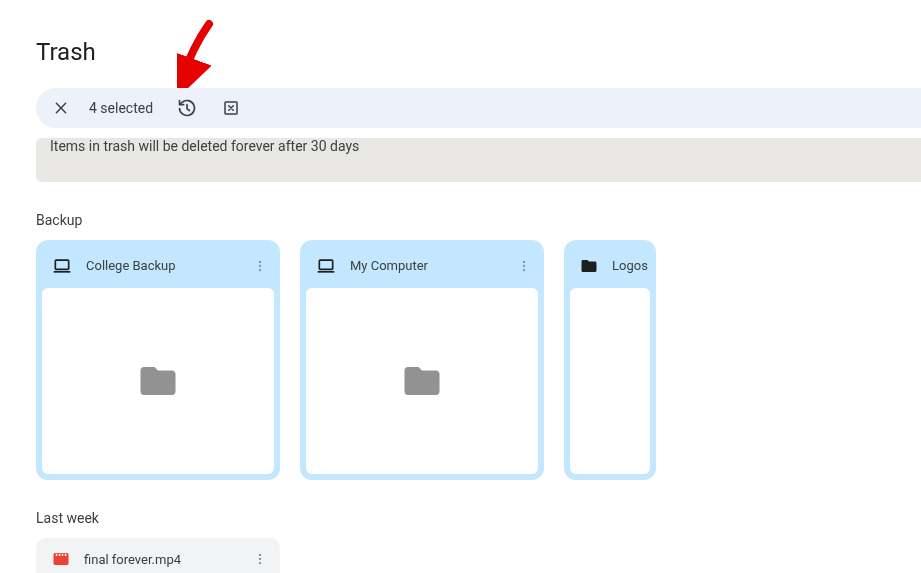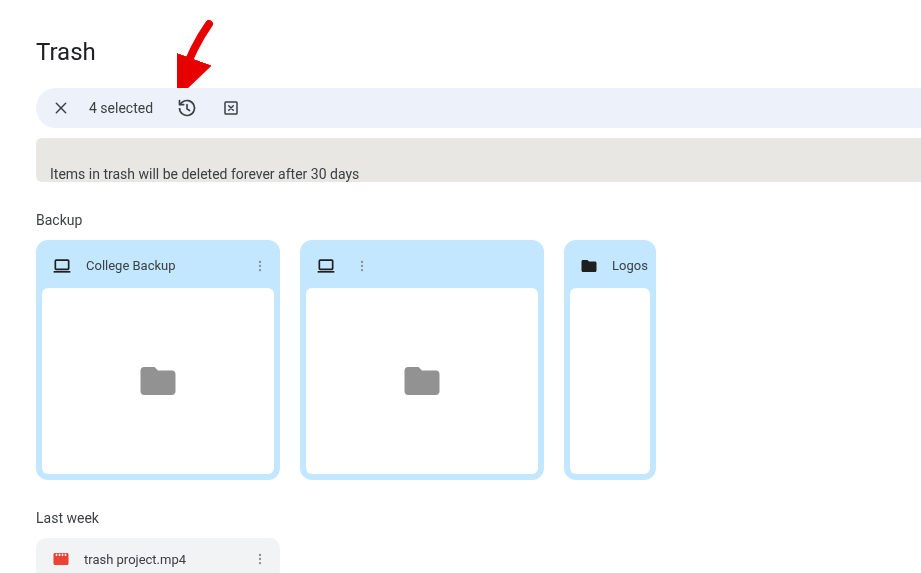--- a/index.html
+++ b/index.html
@@ -43,21 +43,21 @@
       display: flex; align-items: center; justify-content: center;
       cursor: pointer;
       border-radius: 50%;
     }
     .notice-bar {
       margin: 10px 0 0 36px;
       height: 44px;
       background: #e8e7e3;
       border-radius: 6px 0 0 6px;
       display: flex;
-      align-items: flex-end;
+      align-items: flex-start;
       padding: 0 14px;
       font-size: 14px;
       color: #3c4043;
     }
     .section-label {
       font-size: 14px;
       color: #3c4043;
       margin: 30px 0 12px 36px;
     }
     .card-row {
@@ -189,20 +189,21 @@
         </svg>
     </div>
   </div>
 
   <div class="card">
     <div class="card-header">
       <svg width="20" height="20" viewBox="0 0 24 24" fill="none" stroke="#1f1f1f" stroke-width="2">
           <rect x="4" y="5" width="16" height="11" rx="1"></rect>
           <line x1="2" y1="19" x2="22" y2="19"></line>
         </svg>
+      <div class="card-title">My Computer</div>
       <div class="more-btn">
         <svg width="14" height="14" viewBox="0 0 24 24" fill="#8a9198">
             <circle cx="12" cy="5" r="2"></circle>
             <circle cx="12" cy="12" r="2"></circle>
             <circle cx="12" cy="19" r="2"></circle>
           </svg>
       </div>
     </div>
     <div class="card-body">
       <svg class="folder-big" viewBox="0 0 24 24">
@@ -223,21 +224,21 @@
   </div>
 
 </div>
 
 <div class="section-label">Last week</div>
 <div class="file-row">
   <svg width="18" height="18" viewBox="0 0 24 24" fill="#ea4335">
       <path d="M4 4h16c1.1 0 2 .9 2 2v12c0 1.1-.9 2-2 2H4c-1.1 0-2-.9-2-2V6c0-1.1.9-2 2-2z"></path>
       <path fill="#fff" d="M5 5h2v3H5zM9 5h2v3H9zM13 5h2v3h-2zM17 5h2v3h-2z"></path>
     </svg>
-  <div class="file-title">trash project.mp4</div>
+  <div class="file-title">final forever.mp4</div>
   <div class="more-btn">
     <svg width="14" height="14" viewBox="0 0 24 24" fill="#8a9198">
         <circle cx="12" cy="5" r="2"></circle>
         <circle cx="12" cy="12" r="2"></circle>
         <circle cx="12" cy="19" r="2"></circle>
       </svg>
   </div>
 </div>
 
 <svg class="annotation-arrow" width="50" height="70" viewBox="0 0 50 70">

